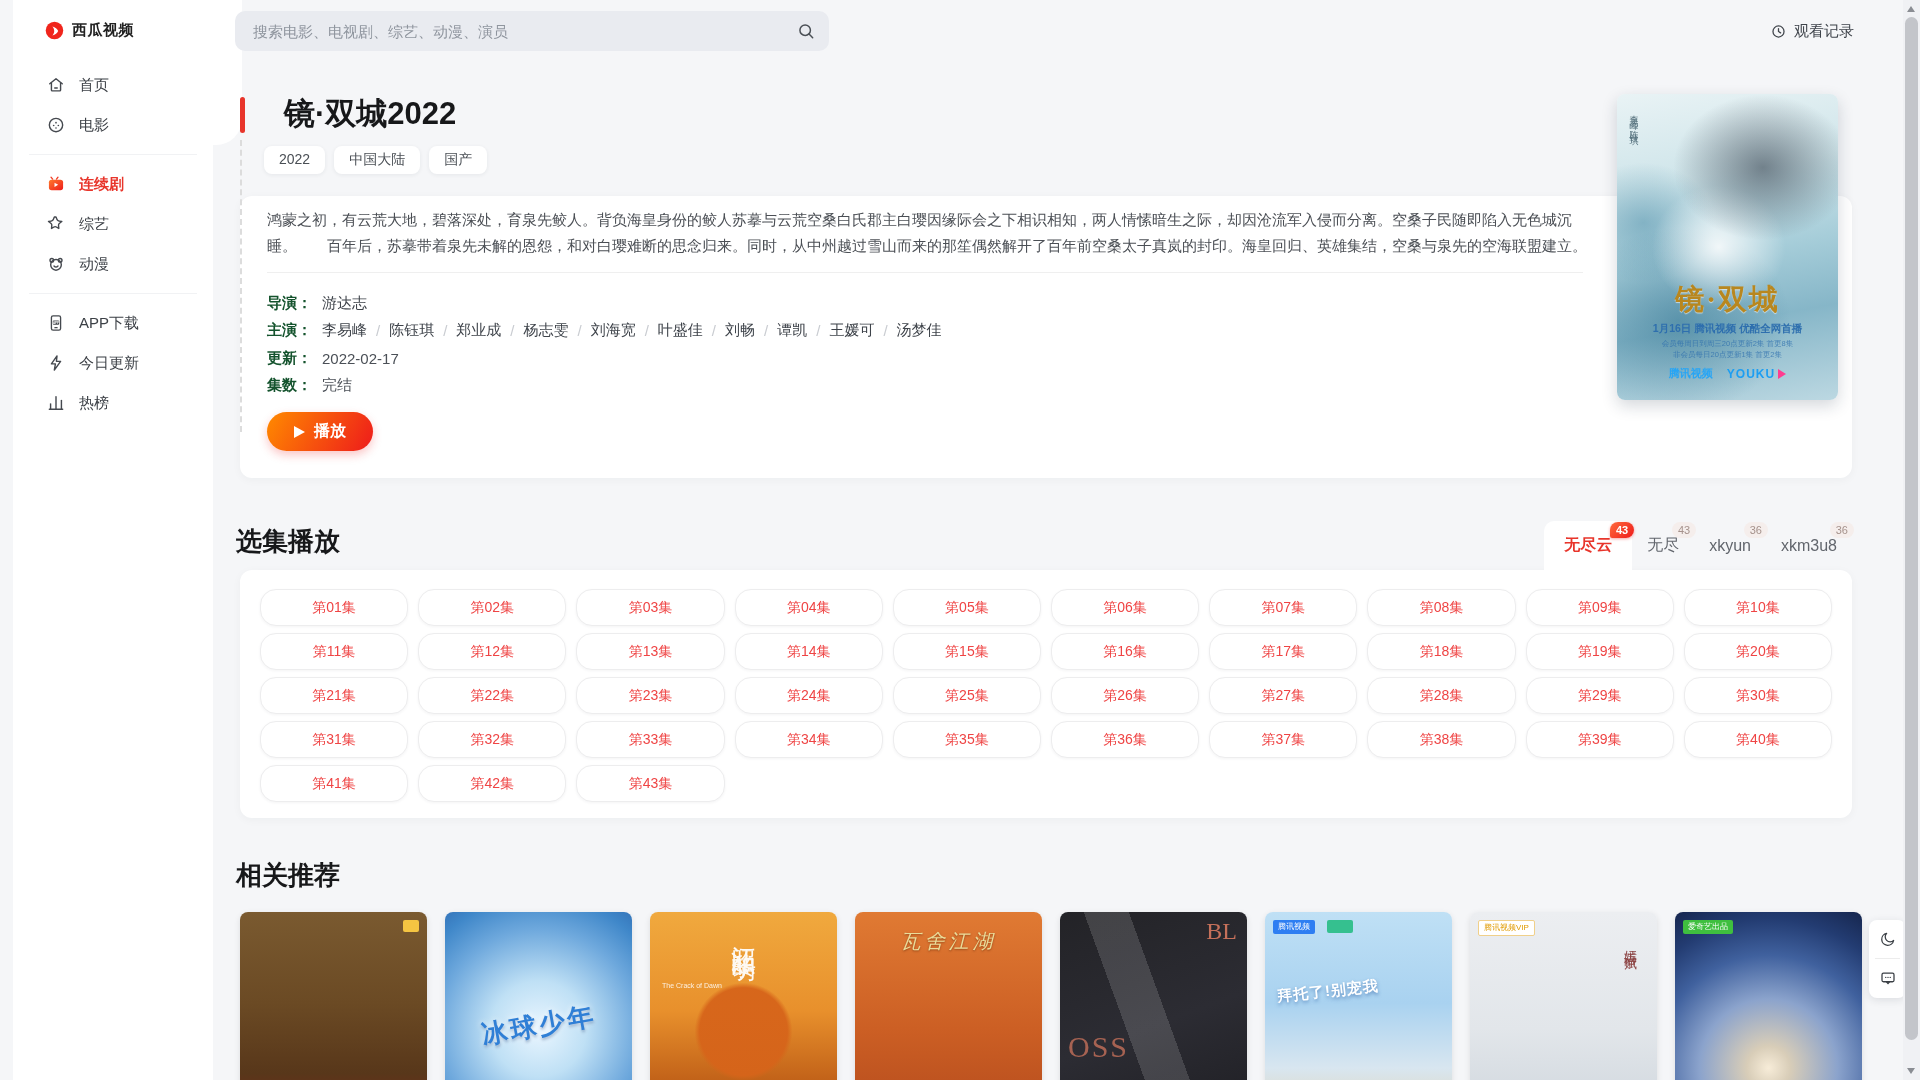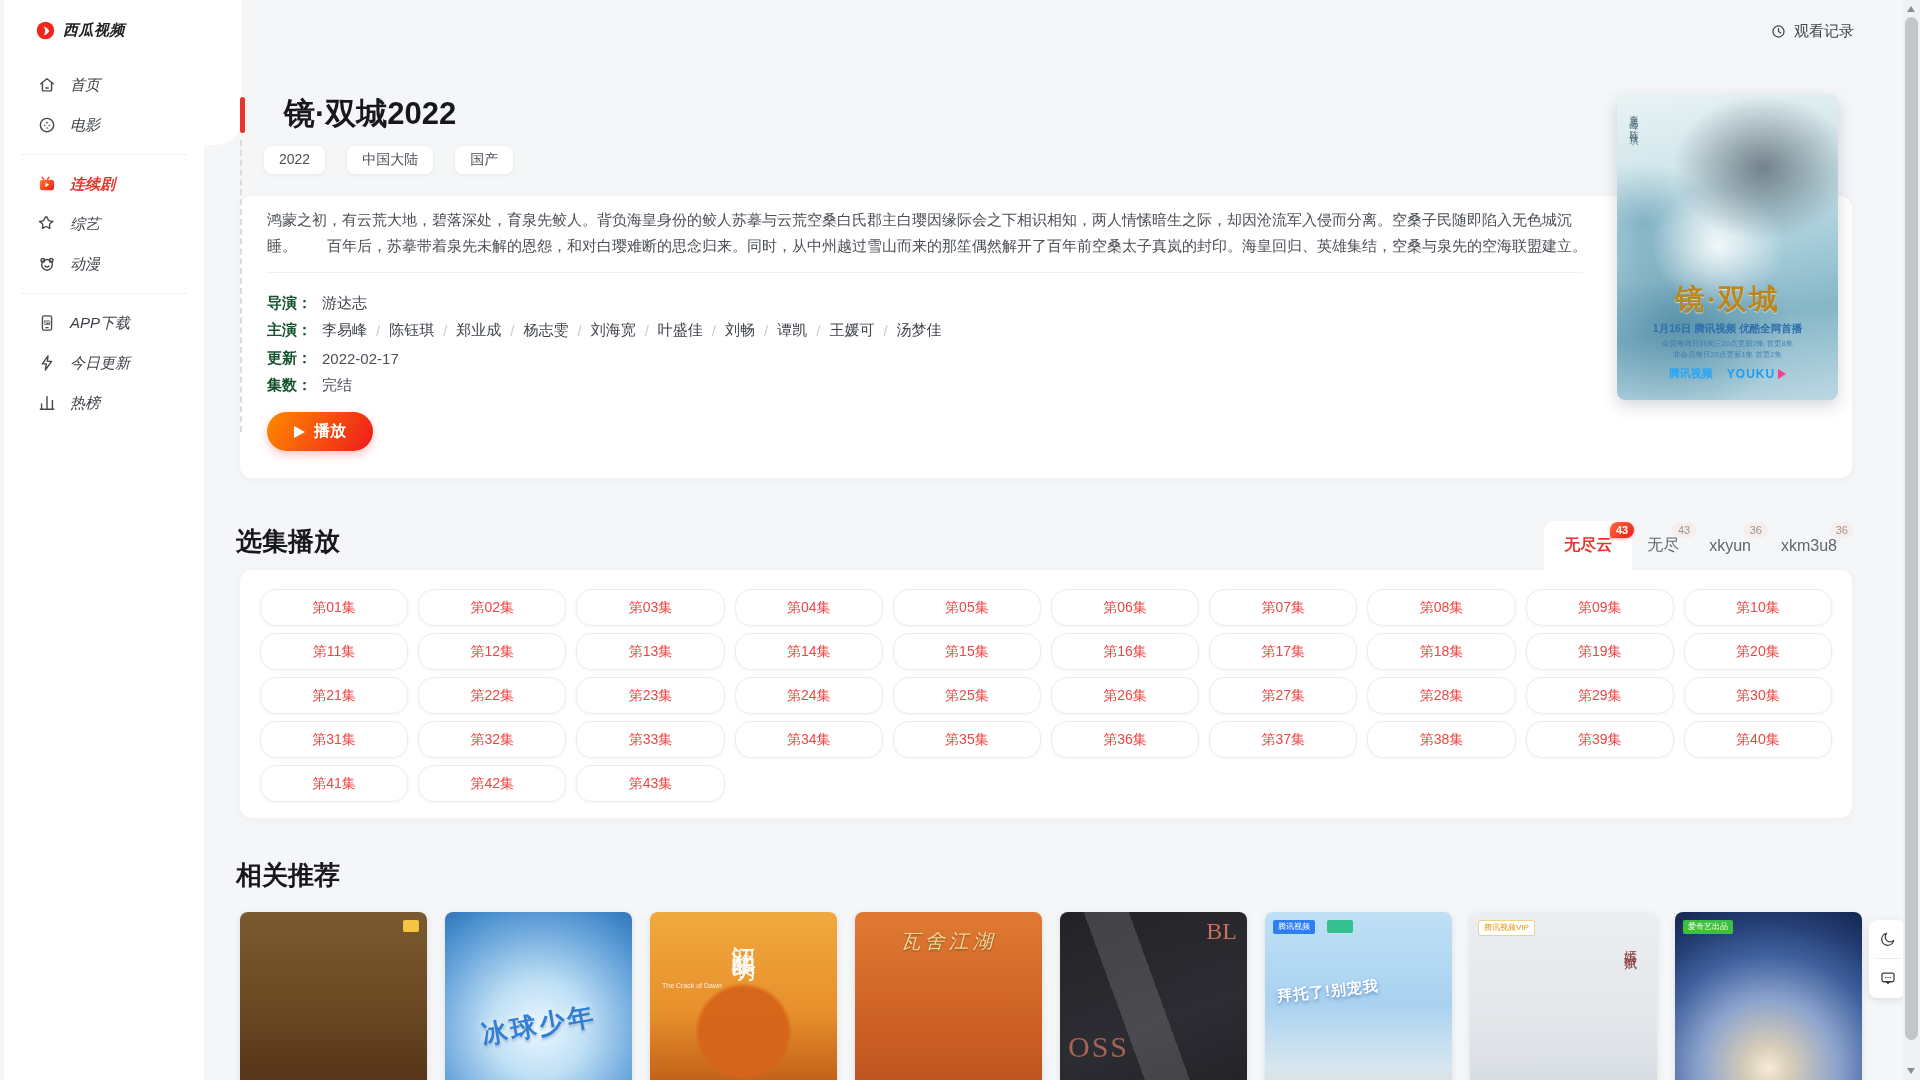--- a/index.html
+++ b/index.html
@@ -2,21 +2,21 @@
 <html><head>
 <meta charset="utf-8">
 <style>
   * { margin:0; padding:0; box-sizing:border-box; }
   html,body { width:1920px; height:1080px; overflow:hidden; }
   body { font-family:"Liberation Sans", sans-serif; background:#f5f6f8; color:#33363b; }
   #app { position:relative; width:1920px; height:1080px; overflow:hidden; }
 
   
   .corner-flare { position:absolute; left:200px; top:0; width:42px; height:145px; background:#fff; border-radius:0 0 26px 0; }
-  .sidebar { position:absolute; left:4px; top:0; width:200px; height:1080px; background:#fff; z-index:3;font-style:italic; }
+  .sidebar { position:absolute; left:13px; top:0; width:200px; height:1080px; background:#fff; z-index:3; }
   .logo { display:flex; align-items:center; gap:7px; margin:20px 0 0 31px; cursor:pointer; }
   .logo svg { width:21px; height:21px; }
   .logo-text { font-size:15px; font-weight:bold; color:#222; letter-spacing:.5px; }
   .nav { margin-top:24px; }
   .nav-item { display:flex; align-items:center; gap:13px; height:40px; padding-left:33px; font-size:15px; color:#3c4046; cursor:pointer; }
   .nav-item .nico { width:20px; height:20px; display:flex; align-items:center; justify-content:center; color:#45494f; }
   .nav-item.active { color:#e8352b; font-weight:bold; }
   .nav-div { height:1px; background:#f1f2f4; margin:9px 16px; }
 
   
@@ -25,21 +25,21 @@
   .search-input::placeholder { color:#8f959e; }
   .search-ic { position:absolute; right:13px; top:10px; width:20px; height:20px; color:#4a4f55; cursor:pointer; }
   .history { position:absolute; left:1770px; top:18px; height:26px; display:flex; align-items:center; gap:7px; font-size:15px; color:#3f444b; cursor:pointer; z-index:2; }
   .history svg { width:17px; height:17px; }
 
   
   .hero-card { position:absolute; left:240px; top:196px; width:1612px; height:282px; background:#fff; border-radius:12px; box-shadow:0 2px 10px rgba(30,40,60,.04); z-index:1; }
   .dash-line { position:absolute; left:240px; top:140px; height:292px; width:0; border-left:2px dashed #dcdcdc; z-index:2; }
   .title-bar { position:absolute; left:240px; top:97px; width:5px; height:36px; border-radius:3px; background:#e8352b; z-index:2; }
   .page-title { position:absolute; left:284px; top:93px; font-size:31px; font-weight:bold; color:#17181a; z-index:2; }
-  .tags { position:absolute; left:264px; top:146px; display:flex; gap:22px; z-index:2; }
+  .tags { position:absolute; left:264px; top:146px; display:flex; gap:9px; z-index:2; }
   .tag { background:#fff; border-radius:8px; padding:5px 15px; font-size:14px; color:#4a4f55; box-shadow:0 1px 4px rgba(31,41,61,.07); cursor:pointer; }
   .desc { position:absolute; left:267px; top:207px; width:1328px; font-size:15px; line-height:26px; max-height:52px; overflow:hidden; color:#4b4f55; z-index:2; }
   .meta-div { position:absolute; left:267px; top:272px; width:1316px; height:1px; background:#efefef; z-index:2; }
   .meta-row { position:absolute; left:267px; height:20px; display:flex; align-items:center; font-size:15px; color:#4b5057; z-index:2; white-space:nowrap; }
   .meta-row .lab { font-weight:bold; color:#14532d; margin-right:10px; }
   .m1 { top:293px; } .m2 { top:320px; } .m3 { top:348px; } .m4 { top:375px; }
   .cast-name { color:#3e434a; cursor:pointer; }
   .cast-sep { color:#c9ccd1; margin:0 9px; }
   .play-btn { position:absolute; left:267px; top:412px; width:106px; height:39px; border:none; border-radius:20px; background:linear-gradient(120deg,#ff8a00,#ee1b1b); color:#fff; font-size:16px; font-weight:bold; display:flex; align-items:center; justify-content:center; gap:9px; cursor:pointer; z-index:2; box-shadow:0 4px 10px rgba(238,27,27,.25); font-family:"Liberation Sans",sans-serif; }
   .play-tri { width:0; height:0; border-left:11px solid #fff; border-top:6px solid transparent; border-bottom:6px solid transparent; }
@@ -226,20 +226,27 @@
               <path d="M12 19.5V4.5"></path>
               <path d="M18.5 19.5V9"></path>
               <path d="M4 19.5h16"></path>
             </svg>
           </span>
         <span>热榜</span>
       </div>
     </div>
   </div>
 
+  <div class="search-bar">
+    <input class="search-input" type="text" placeholder="搜索电影、电视剧、综艺、动漫、演员" style="">
+    <span class="search-ic"><svg viewBox="0 0 24 24" fill="none" stroke="currentColor" stroke-width="1.8" stroke-linecap="round">
+          <circle cx="11" cy="11" r="6.3"></circle>
+          <path d="M15.7 15.7 20 20"></path>
+        </svg></span>
+  </div>
   <div class="history">
     <svg viewBox="0 0 24 24" fill="none" stroke="currentColor" stroke-width="1.8" stroke-linecap="round">
         <circle cx="12" cy="12" r="7.8"></circle>
         <path d="M12 7.8V12l3 1.9"></path>
       </svg>
     <span>观看记录</span>
   </div>
 
   <div class="hero-card"></div>
   <div class="dash-line"></div>

